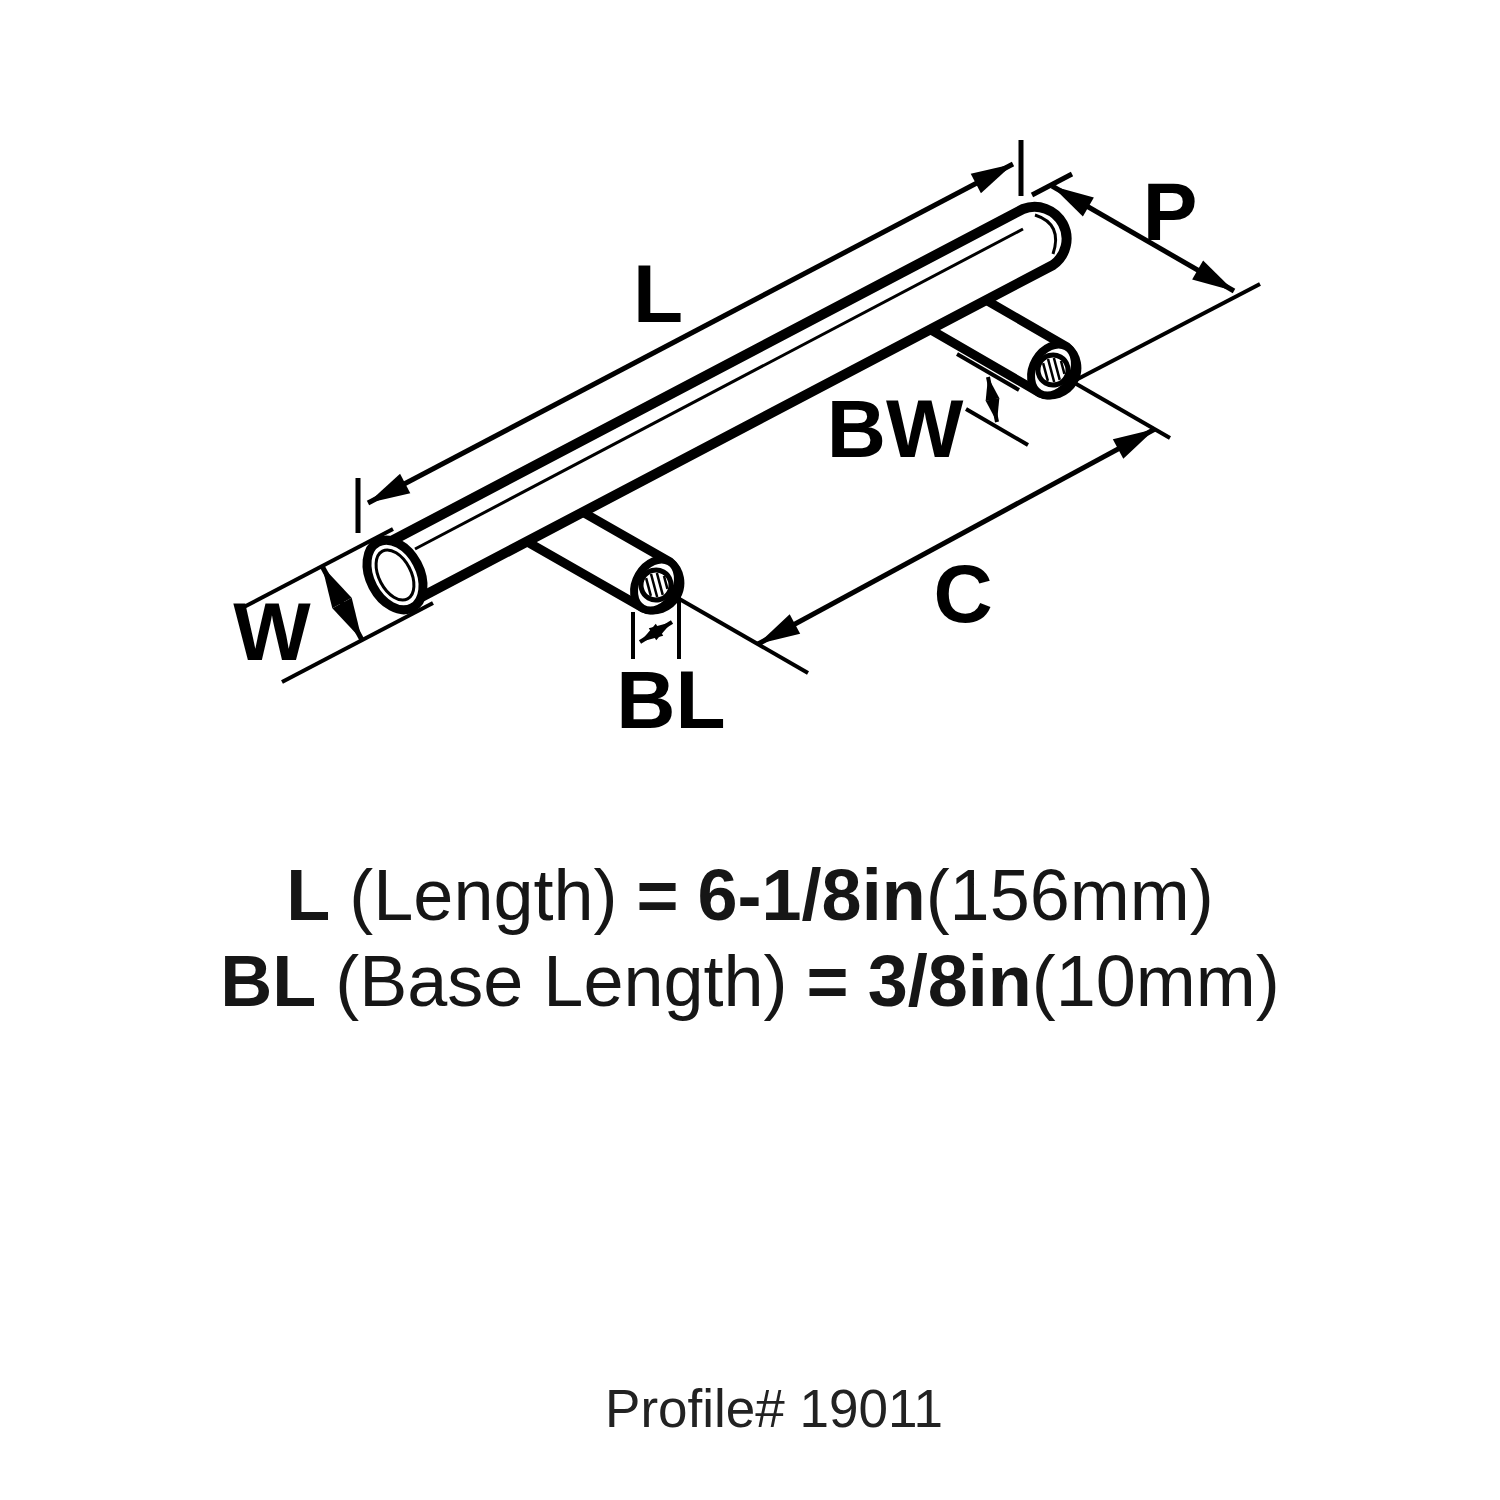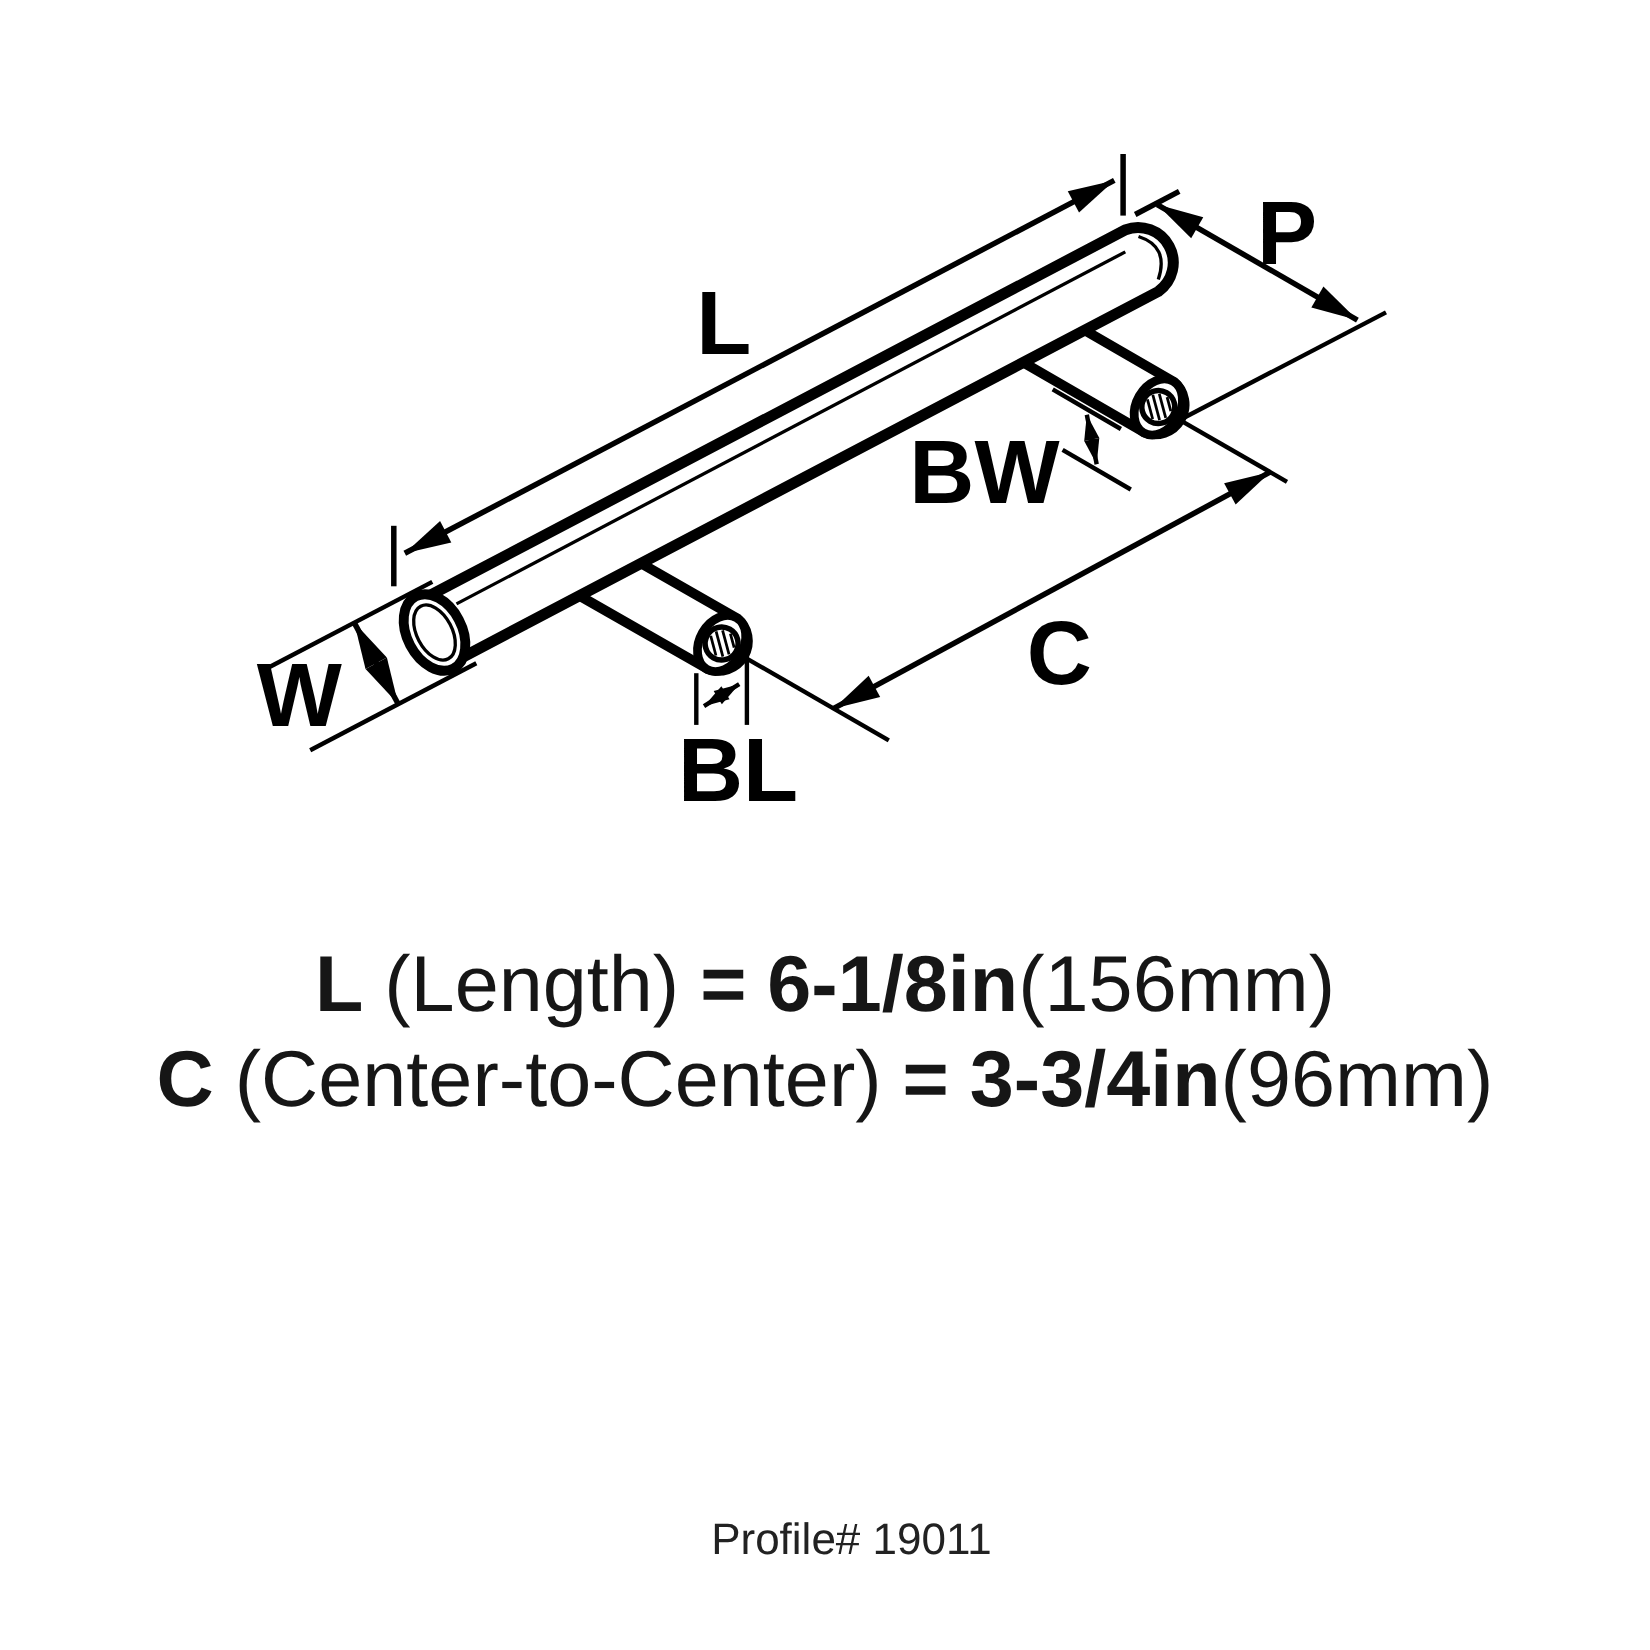--- a/index.html
+++ b/index.html
@@ -16,21 +16,21 @@
   
   .legend{position:absolute;left:0;right:0;top:852px;text-align:center;
           font-size:72px;line-height:86px;color:#161616;letter-spacing:0;}
   .legend-row{white-space:nowrap;}
   .b{font-weight:700;}
   .nm{margin:0 19px;font-weight:400;}
   .val{margin-left:19px;}
   .met{font-weight:400;}
 
   .profile{position:absolute;left:0;right:0;top:1378px;text-align:center;
-           padding-left:48px;font-size:40px;font-weight:400;color:#222;}
+           padding-left:48px;font-size:53px;font-weight:400;color:#222;}
 </style>
 </head>
 <body>
 
 <div class="canvas">
 
   <svg class="diagram-svg" viewBox="0 0 1500 1500">
     <defs>
       <marker id="arrow" viewBox="0 0 46 26" markerWidth="46" markerHeight="26" refX="44" refY="13" orient="auto-start-reverse" markerUnits="userSpaceOnUse">
         <path d="M2 2 L44 13 L2 24 Z" fill="#000"></path>
@@ -114,18 +114,18 @@
     <g>
       <line class="dim" stroke-width="4" x1="633" y1="612" x2="633" y2="659"></line>
       <line class="dim" stroke-width="4" x1="679" y1="592" x2="679" y2="659"></line>
       <line class="dim" stroke-width="4" x1="640" y1="642" x2="672" y2="622" marker-start="url(#arrow-sm)" marker-end="url(#arrow-sm)"></line>
       <text class="dim-label" x="671" y="728" text-anchor="middle">BL</text>
     </g>
   </svg>
 
   <div class="legend">
     <div class="legend-row"><span class="b">L</span><span class="nm">(Length)</span><span class="b">=</span><span class="b val">6-1/8in</span><span class="met">(156mm)</span></div>
-    <div class="legend-row"><span class="b">C</span><span class="nm">(Center-to-Center)</span><span class="b">=</span><span class="b val">3-3/4in</span><span class="met">(96mm)</span></div>
+    <div class="legend-row"><span class="b">BL</span><span class="nm">(Base Length)</span><span class="b">=</span><span class="b val">3/8in</span><span class="met">(10mm)</span></div>
   </div>
 
   <div class="profile">Profile# 19011</div>
 
 </div>
 
 </body></html>

